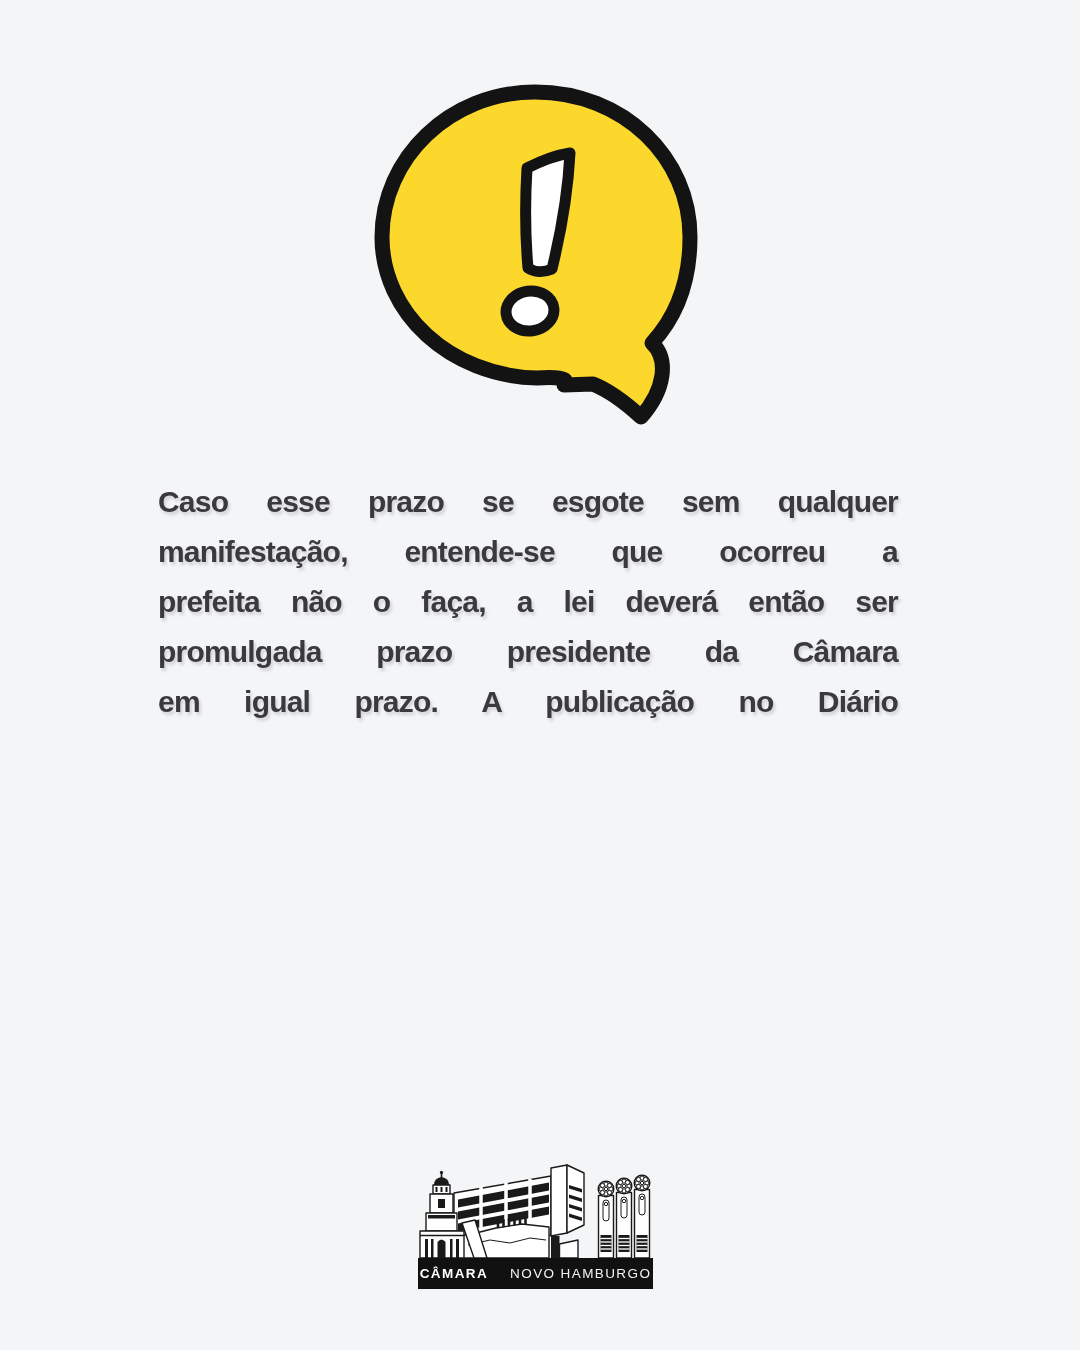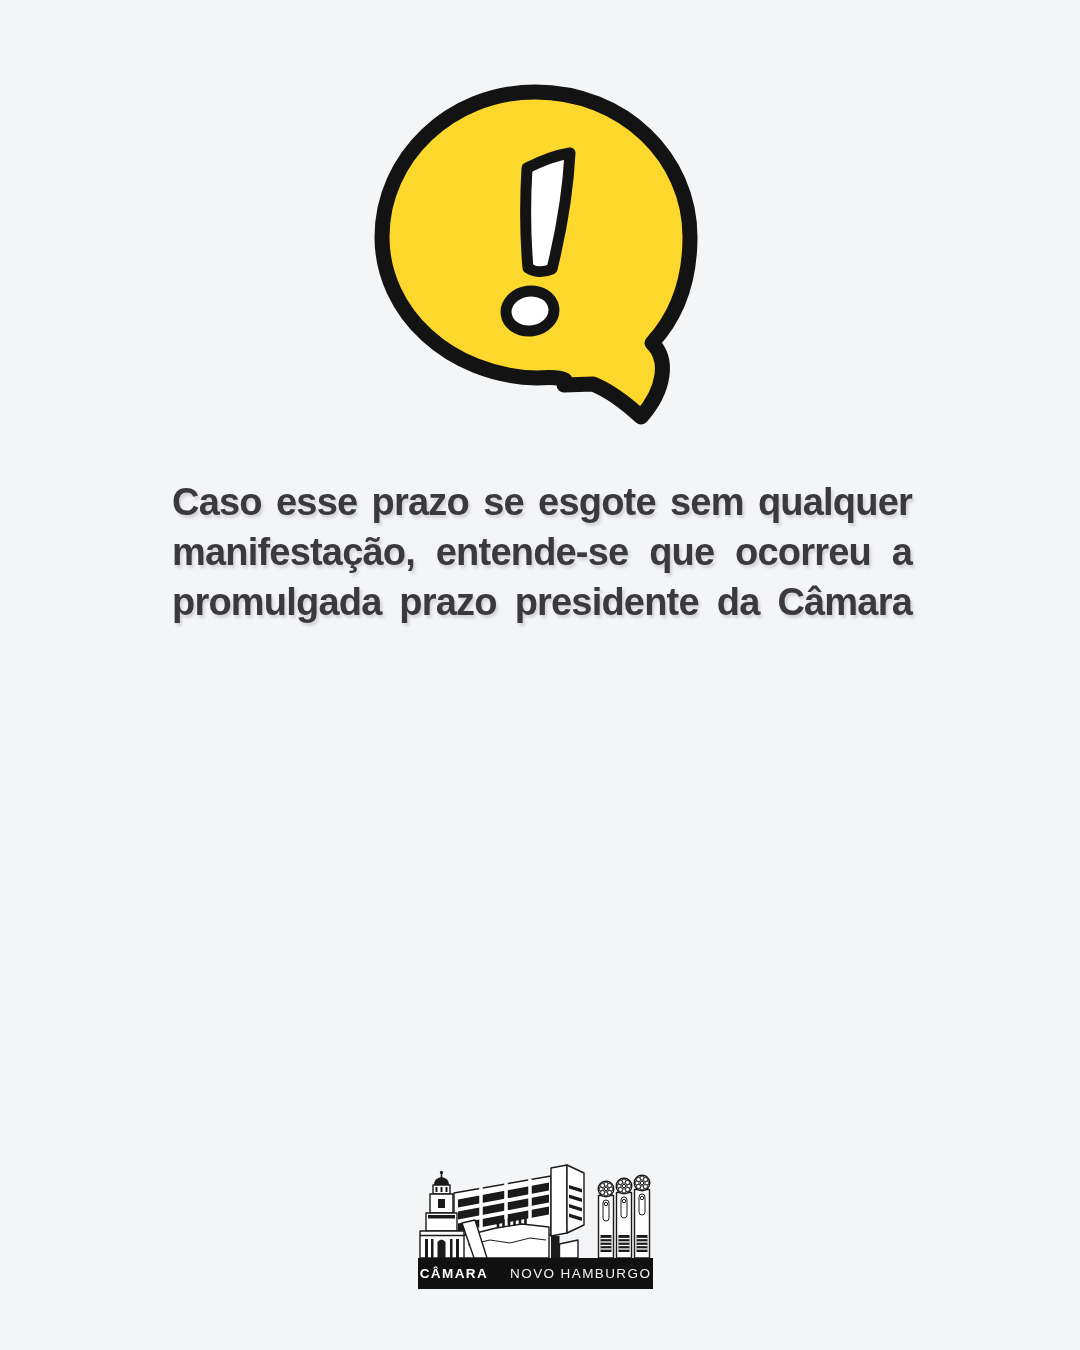--- a/index.html
+++ b/index.html
@@ -15,25 +15,25 @@
   .bubble-svg {
     position: absolute;
     left: 374px;
     top: 82px;
     width: 332px;
     height: 352px;
   }
   
   .para {
     position: absolute;
-    left: 172px;
+    left: 158px;
     top: 477px;
     width: 740px;
     font-weight: bold;
-    font-size: 38px;
+    font-size: 30px;
     line-height: 50px;
     letter-spacing: -0.8px;
     color: #3a393d;
     text-shadow: 2px 3px 3px rgba(110,110,118,0.25);
   }
   .jline { text-align: justify; text-align-last: justify; }
   .jline.last { text-align-last: left; }
   
   .logo {
     position: absolute;
@@ -77,21 +77,23 @@
              C167 79 183 73 196 71
              C194 111 187 150 178 187
              C169 191 160 190 154 186
              C151 152 151 119 153 86 Z" fill="#ffffff" stroke="#131313" stroke-width="11" stroke-linejoin="round"></path>
     <ellipse cx="156" cy="229" rx="24" ry="20" transform="rotate(-8 156 229)" fill="#ffffff" stroke="#131313" stroke-width="11"></ellipse>
   </svg>
 
   <div class="para">
     <div class="jline">Caso esse prazo se esgote sem qualquer</div>
     <div class="jline">manifestação, entende-se que ocorreu a</div>
+    <div class="jline">prefeita não o faça, a lei deverá então ser</div>
     <div class="jline">promulgada prazo presidente da Câmara</div>
+    <div class="jline">em igual prazo. A publicação no Diário</div>
   </div>
 
   <div class="logo">
     <svg class="logo-art" viewBox="0 0 235 95" aria-hidden="true">
       <g fill="#ffffff" stroke="#1a1a1a" stroke-width="1.4" stroke-linejoin="round">
 
         <polygon points="36,30 133,13 133,72 36,74"></polygon>
         <polygon points="40,36.5 131,19.5 131,27.5 40,44.5" fill="#1a1a1a" stroke="none"></polygon>
         <polygon points="40,48.5 131,31.5 131,39.5 40,56.5" fill="#1a1a1a" stroke="none"></polygon>
         <polygon points="40,60.5 131,43.5 131,51.5 40,68.5" fill="#1a1a1a" stroke="none"></polygon>

